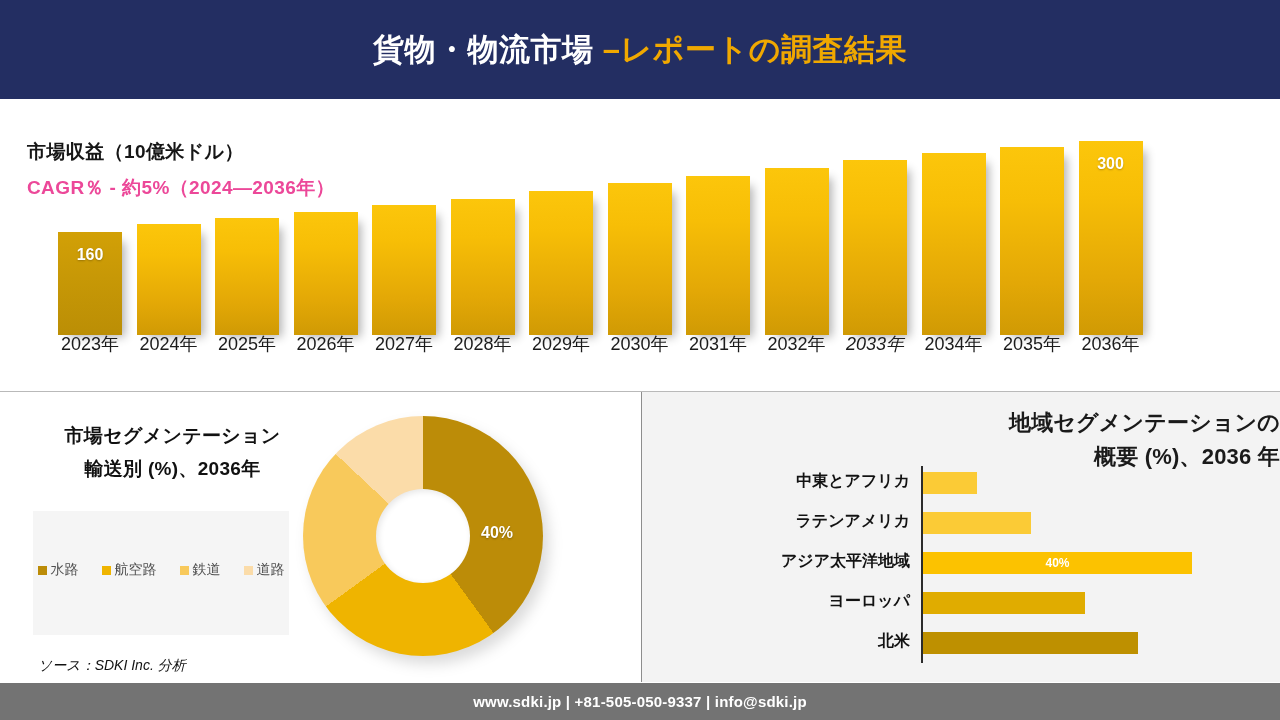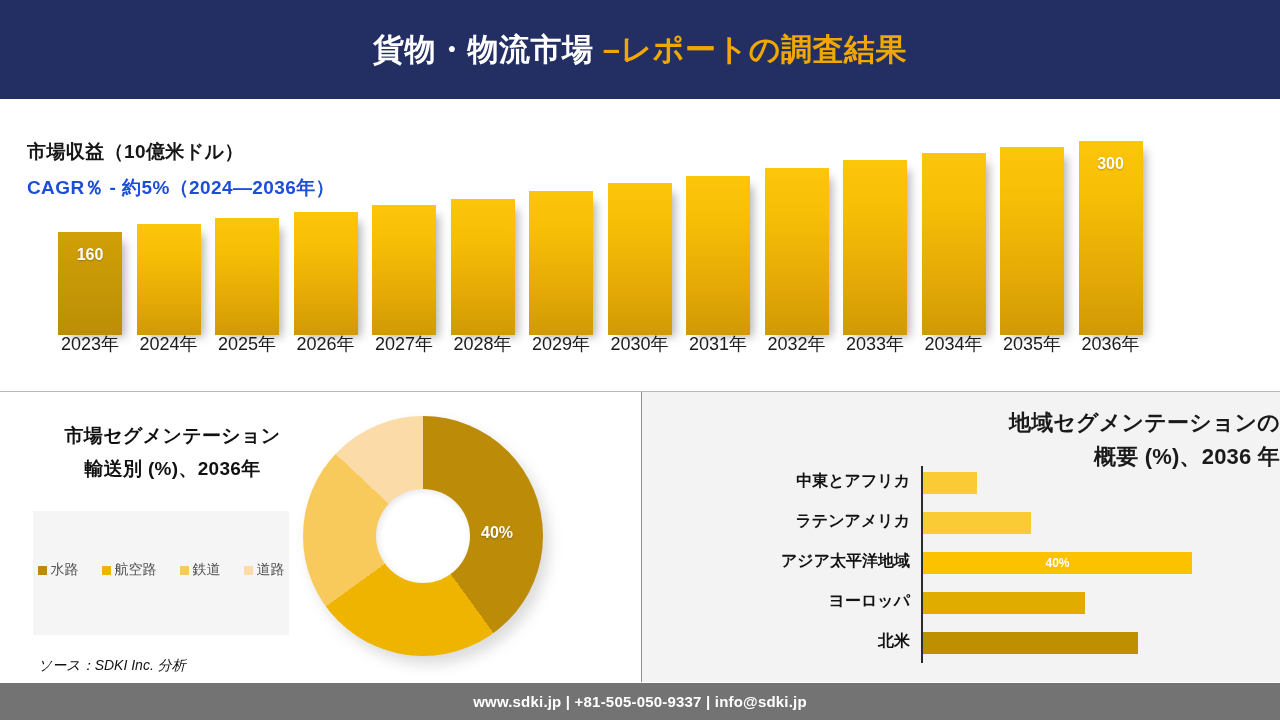--- a/index.html
+++ b/index.html
@@ -25,21 +25,21 @@
   .title-gold  { color:#F0A800; }
 
   
   .top-panel { position:absolute; left:0; top:99px; width:1280px; height:293px; background:#fff; }
   .caption-1 {
     position:absolute; left:27px; top:40px;
     font-size:19px; font-weight:700; color:#161616; letter-spacing:.4px; white-space:nowrap;
   }
   .caption-2 {
     position:absolute; left:27px; top:76px;
-    font-size:19px; font-weight:700; color:#1d4ed8; letter-spacing:.4px; white-space:nowrap;
+    font-size:19px; font-weight:700; color:#ec4899; letter-spacing:.4px; white-space:nowrap;
   }
 
   .bars-area { position:absolute; left:0; top:0; width:1280px; height:293px; }
   .bar-col {
     position:absolute; bottom:57px; width:64px;
     display:flex; flex-direction:column; align-items:center; justify-content:flex-end;
   }
   .bar-shape {
     width:64px;
     background:linear-gradient(180deg,#FCC60B 0%, #F7BE06 28%, #E3A806 72%, #D09A04 100%);
@@ -192,21 +192,21 @@
           <div class="bar-shape" style="height: 159px;"></div>
         </div>
         <div class="bar-label" style="left: 668px;">2031年</div>
         <div class="bar-col" style="left: 764.5px;">
           <div class="bar-shape" style="height: 167px;"></div>
         </div>
         <div class="bar-label" style="left: 746.5px;">2032年</div>
         <div class="bar-col" style="left: 843px;">
           <div class="bar-shape" style="height: 175px;"></div>
         </div>
-        <div class="bar-label" style="left: 825px;">2033年</div>
+        <div class="bar-label" style="left: 825px; font-style: italic;">2033年</div>
         <div class="bar-col" style="left: 921.5px;">
           <div class="bar-shape" style="height: 182px;"></div>
         </div>
         <div class="bar-label" style="left: 903.5px;">2034年</div>
         <div class="bar-col" style="left: 1000px;">
           <div class="bar-shape" style="height: 188px;"></div>
         </div>
         <div class="bar-label" style="left: 982px;">2035年</div>
         <div class="bar-col" style="left: 1078.5px;">
           <div class="bar-shape" style="height: 194px;">

